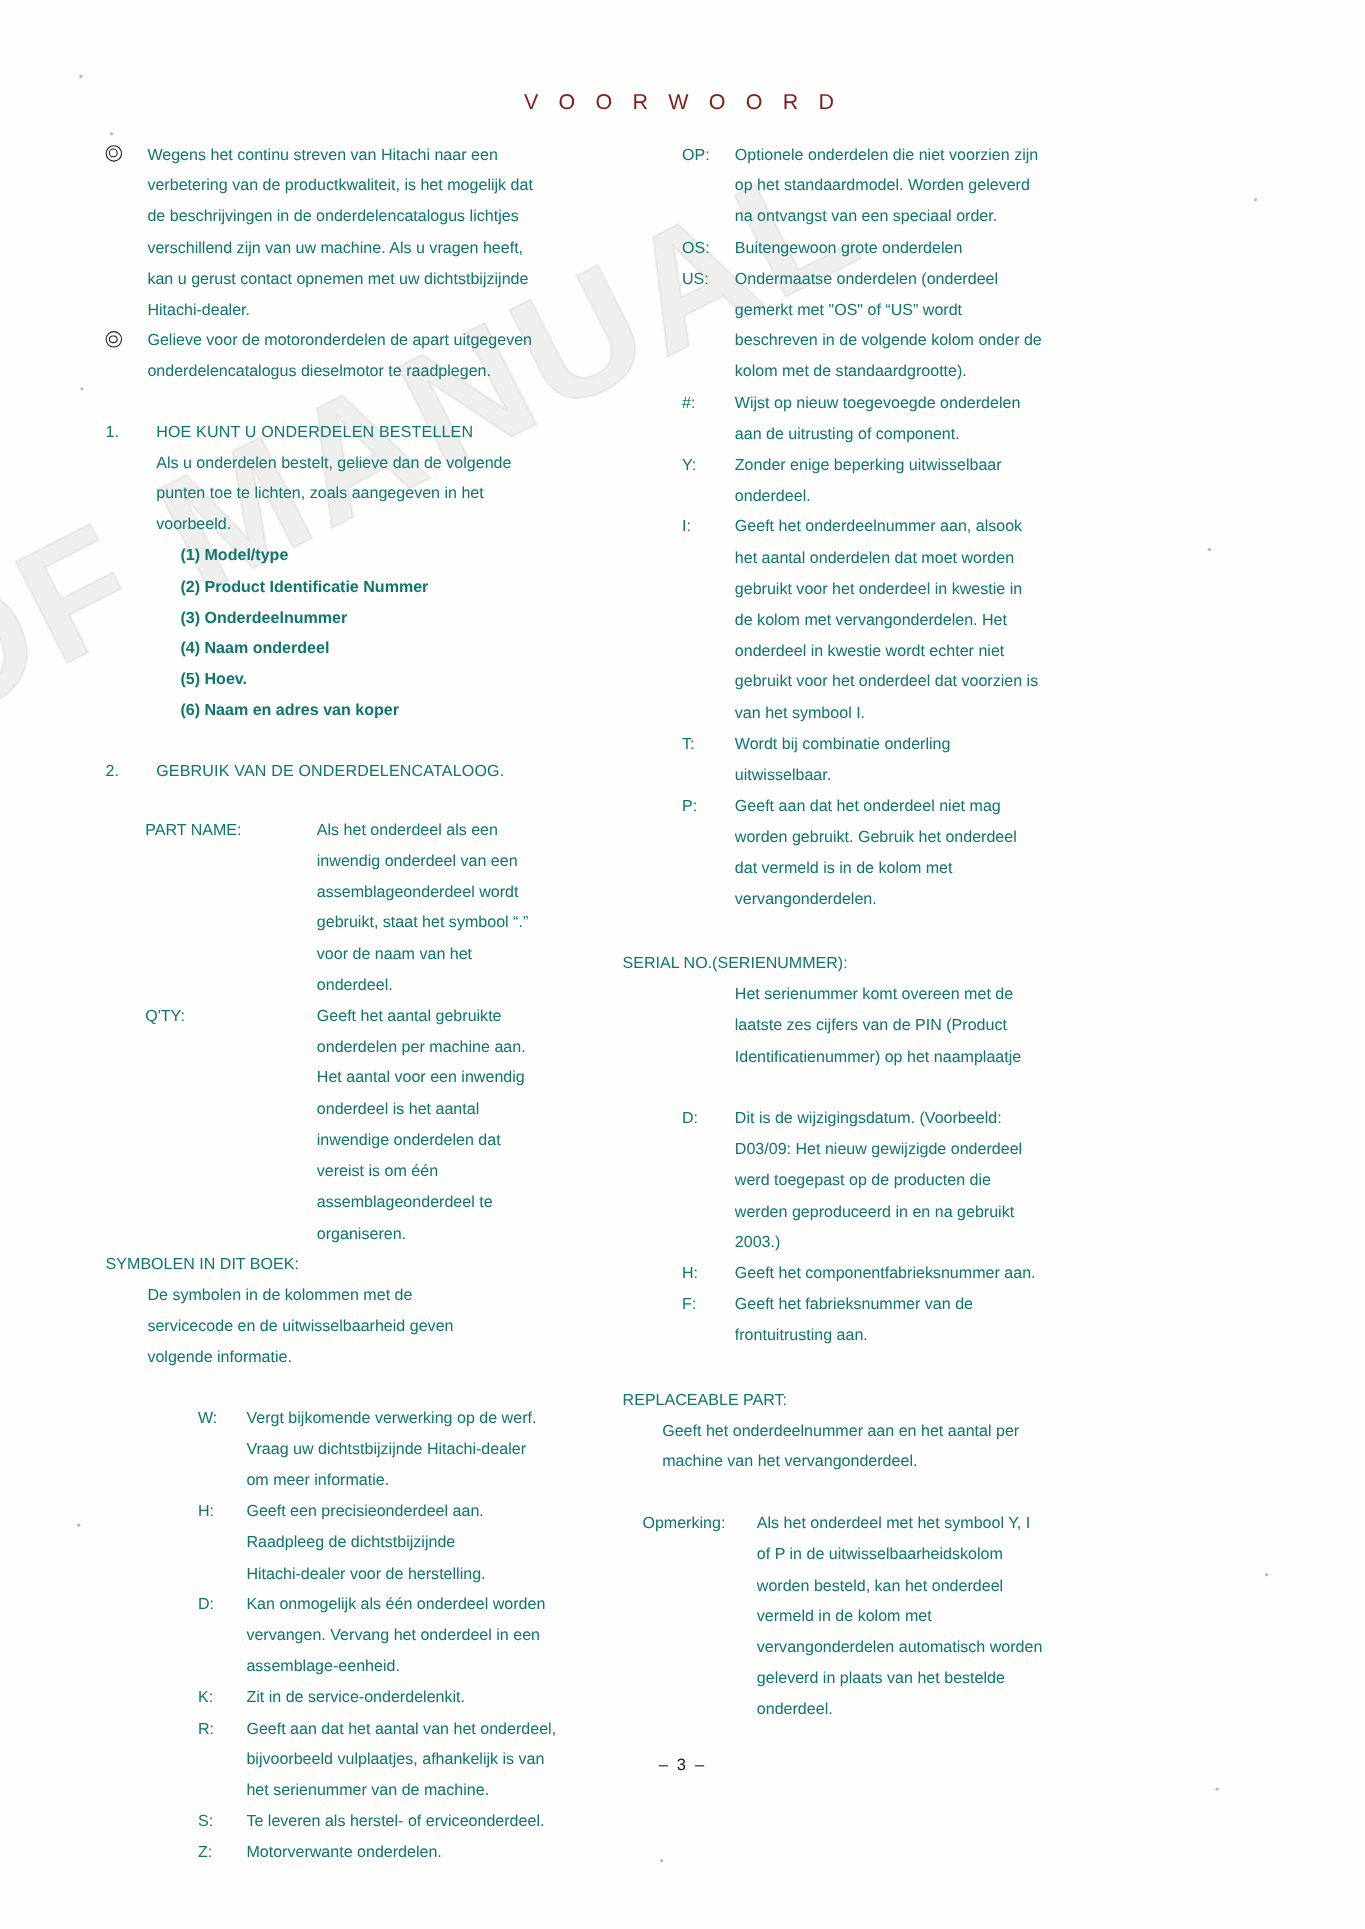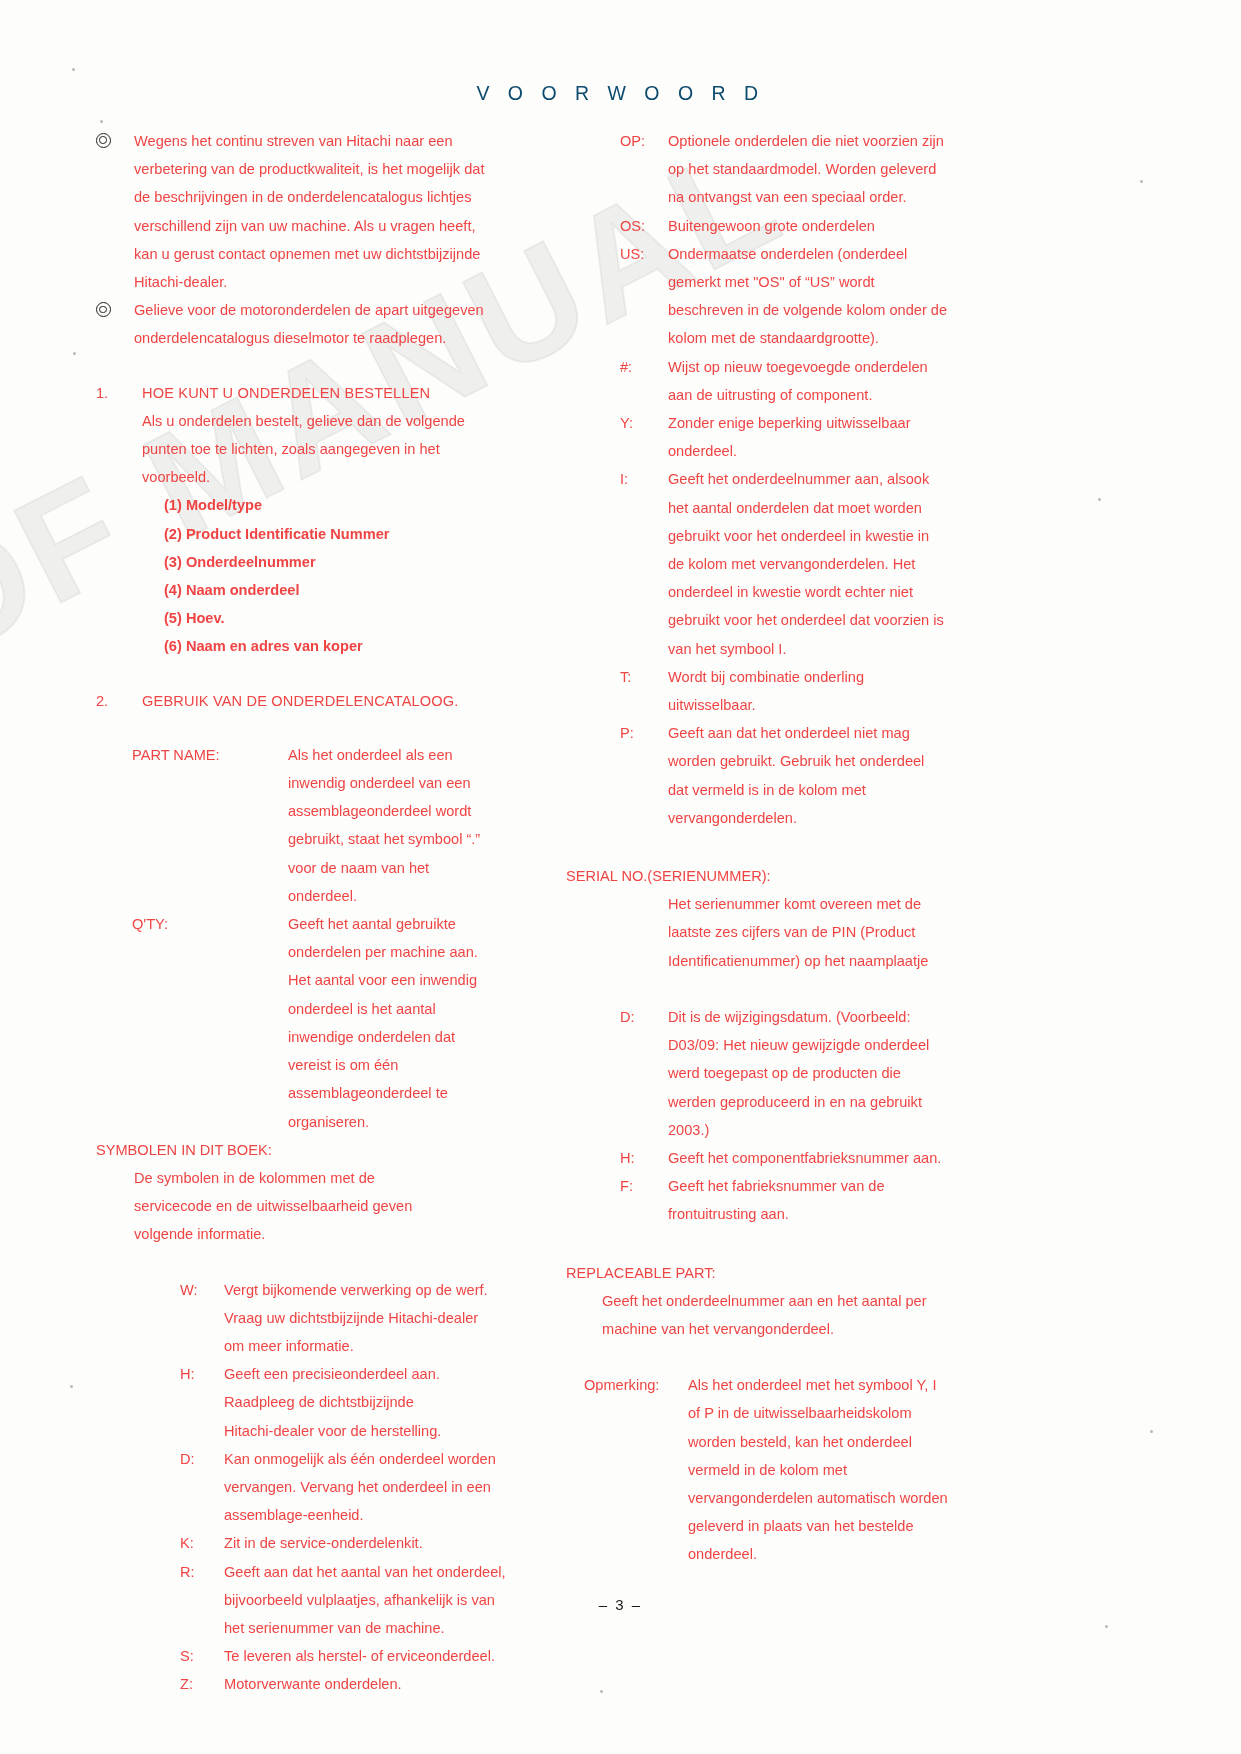--- a/index.html
+++ b/index.html
@@ -50,30 +50,30 @@
   
   .doc-title {
     position: absolute;
     top: 82px;
     left: 0;
     width: 1241px;
     text-align: center;
     font-size: 19.5px;
     letter-spacing: 6.5px;
     font-weight: normal;
-    color: #0c4a6e;
+    color: #7f1d1d;
   }
 
   
   .col {
     position: absolute;
     top: 127px;
     font-size: 14.6px;
     line-height: 28.2px;
-    color: #ef4444;
+    color: #0f766e;
   }
   .col-left  { left: 96px;  width: 440px; }
   .col-right { left: 620px; width: 420px; }
 
   
   .row {
     display: flex;
     align-items: flex-start;
   }
   .marker {

